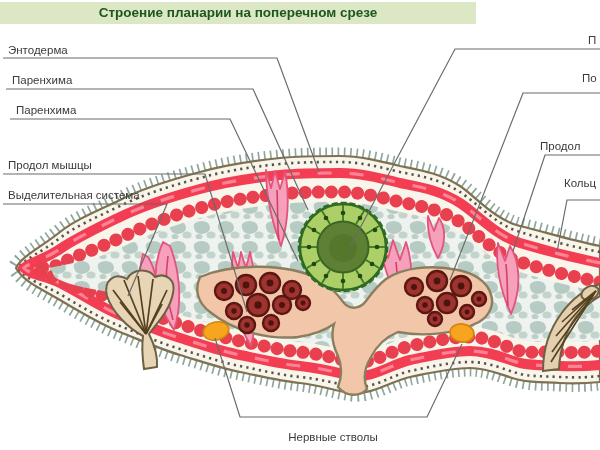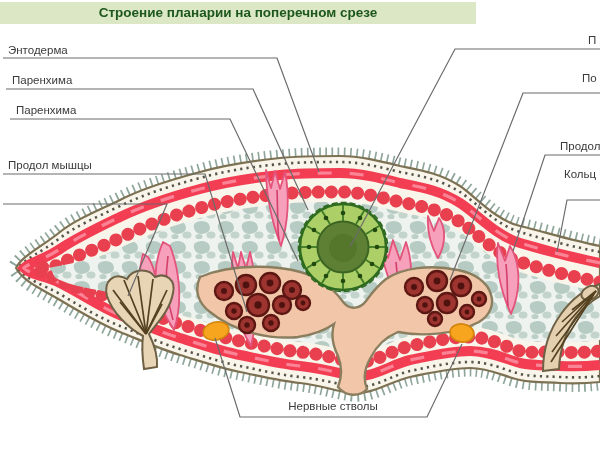--- a/index.html
+++ b/index.html
@@ -2,21 +2,21 @@
 <html><head>
 <meta charset="utf-8">
 <style>
   html,body{margin:0;padding:0;background:#ffffff;}
   .stage{position:relative;width:600px;height:450px;background:#ffffff;overflow:hidden;
          font-family:"Liberation Sans",sans-serif;}
   .title-bar{position:absolute;left:0;top:2px;width:476px;height:22px;background:#dbe7c5;}
   .title-bar .t{display:block;text-align:center;line-height:22px;font-size:13.5px;font-weight:bold;color:#1d571d;}
   .illu{position:absolute;left:0;top:0;}
   .lbl{position:absolute;font-size:11.5px;color:#3a3a3a;white-space:nowrap;line-height:13px;}
-  .lbl.center{transform:translateX(-50%);}
+  .lbl.center{transform:translateX(-50%);margin-top:31px;}
 </style>
 </head>
 <body>
 
 <div class="stage">
 
   <svg class="illu" width="600" height="450" viewBox="0 0 600 450">
     <defs>
       <pattern id="pscales" width="24" height="20" patternUnits="userSpaceOnUse">
         <rect width="24" height="20" fill="#eef3ef"></rect>
@@ -182,20 +182,21 @@
   </svg>
 
   <div class="title-bar">
     <span class="t">Строение планарии на поперечном срезе</span>
   </div>
 
   <div class="lbl" style="left:8px;top:44px">Энтодерма</div>
   <div class="lbl" style="left:12px;top:74px">Паренхима</div>
   <div class="lbl" style="left:16px;top:104px">Паренхима</div>
   <div class="lbl" style="left:8px;top:159px">Продол мышцы</div>
+  <div class="lbl" style="left:8px;top:189px">Выделительная система</div>
 
   <div class="lbl" style="left:588px;top:34px">П</div>
   <div class="lbl" style="left:582px;top:72px">По</div>
-  <div class="lbl" style="left:560px;top:140px">Продол</div>
-  <div class="lbl" style="left:564px;top:168px">Кольц</div>
+  <div class="lbl" style="left:540px;top:140px">Продол</div>
+  <div class="lbl" style="left:564px;top:177px">Кольц</div>
 
   <div class="lbl center" style="left:333px;top:400px">Нервные стволы</div>
 </div>
 
 </body></html>

